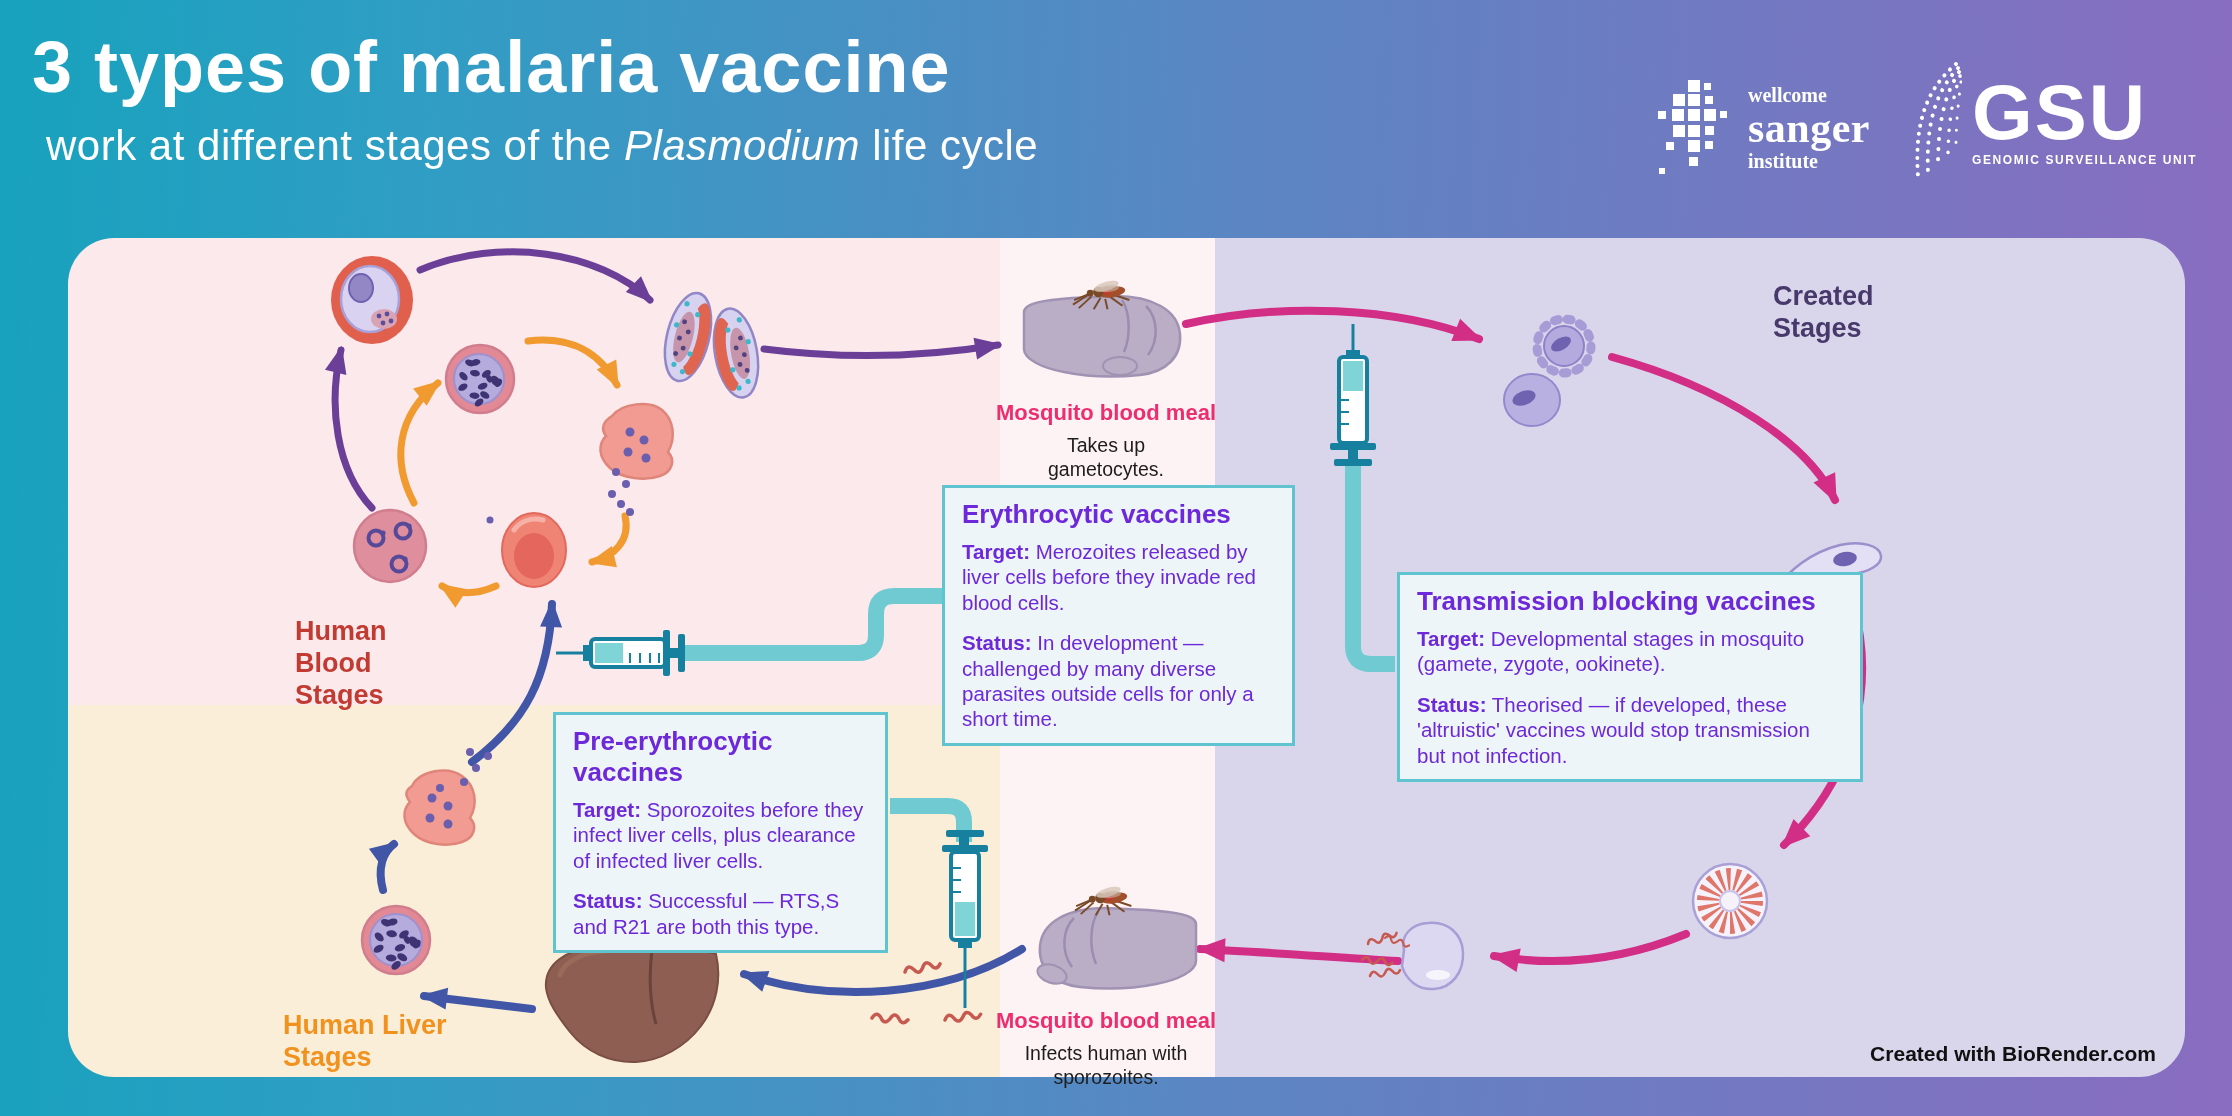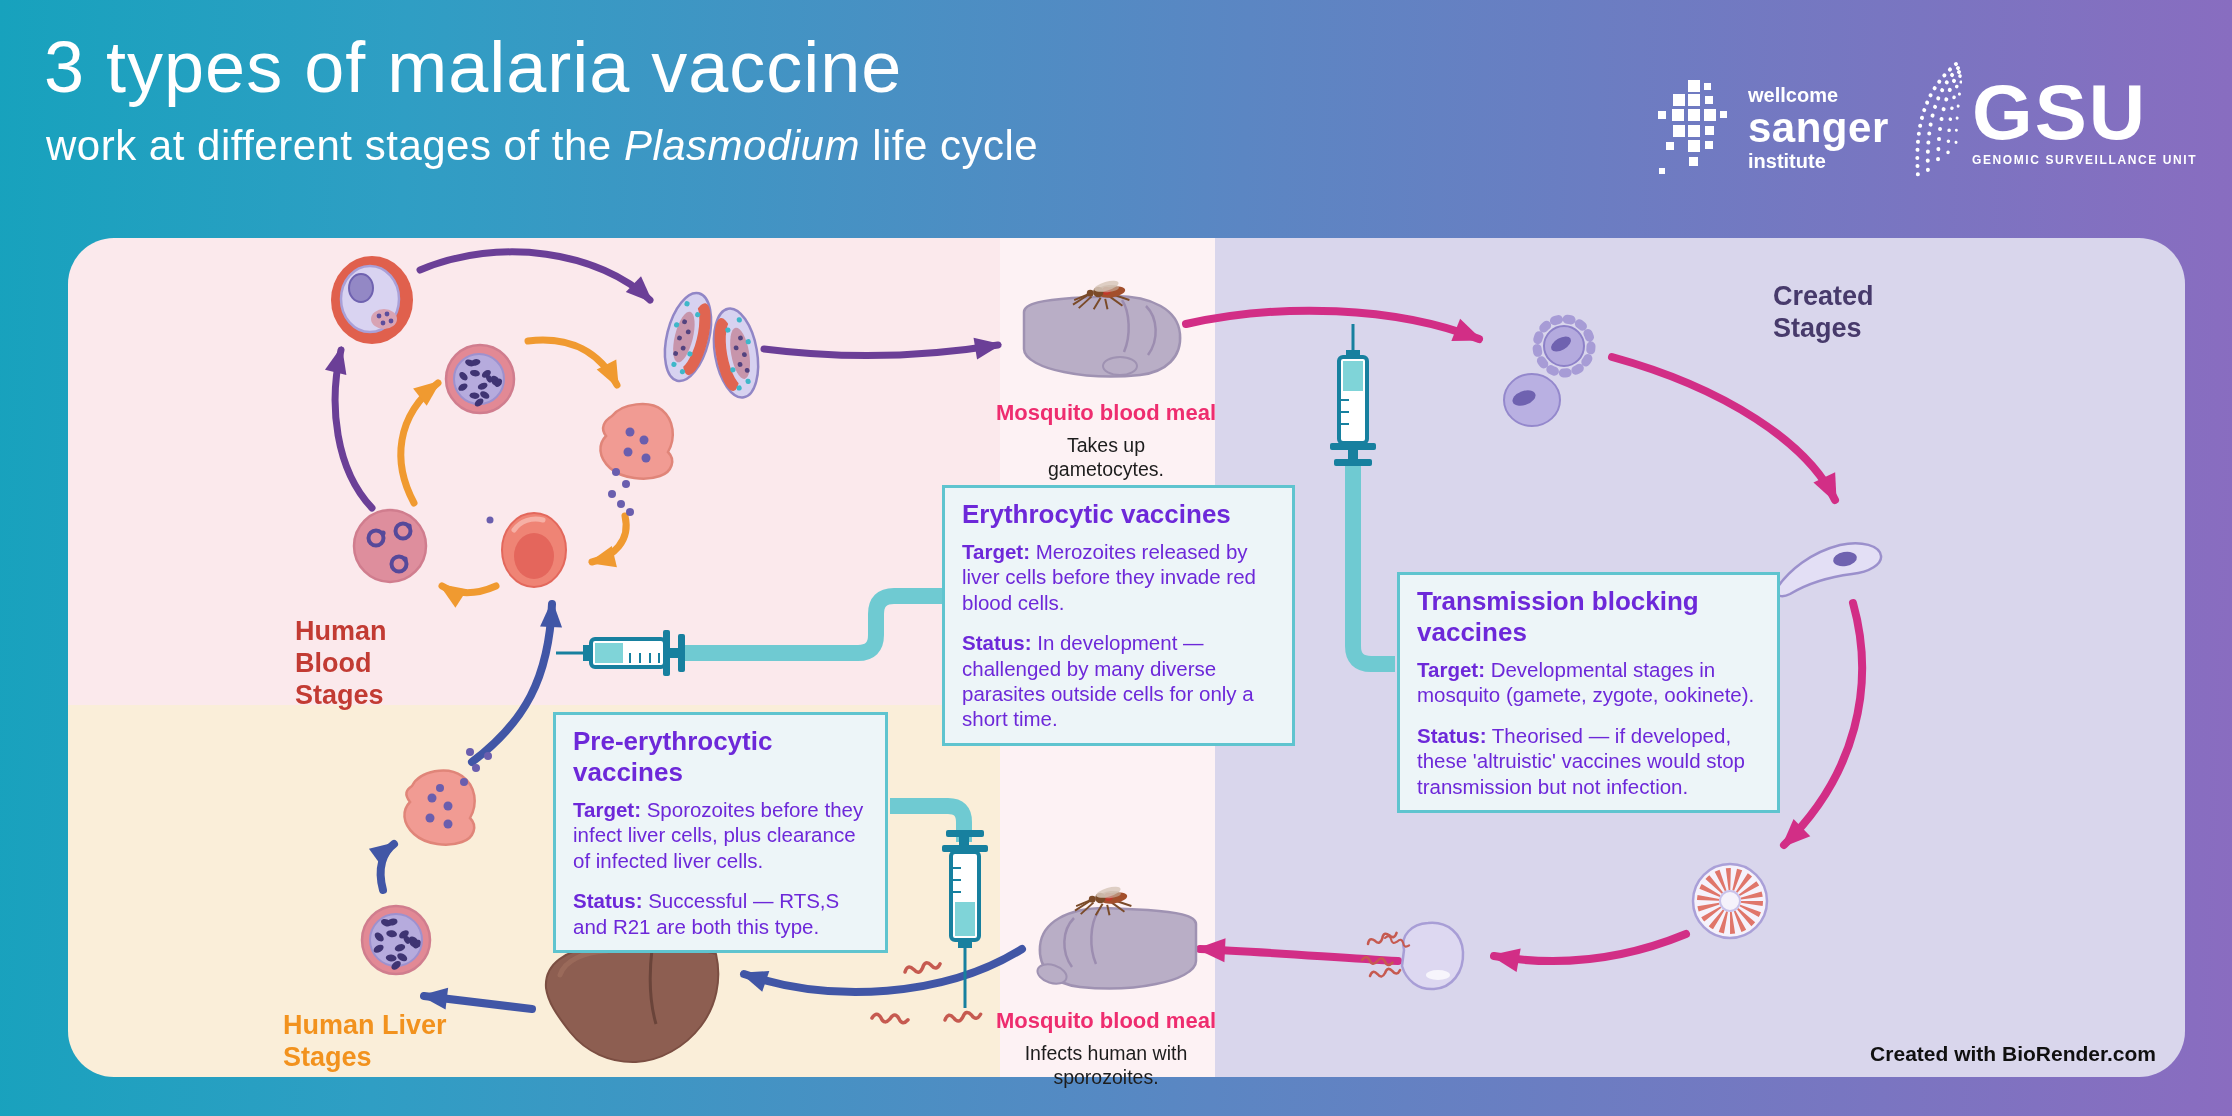--- a/index.html
+++ b/index.html
@@ -3,26 +3,26 @@
 <meta charset="utf-8">
 <style>
   html,body{margin:0;padding:0;}
   body{
     width:2232px;height:1116px;position:relative;overflow:hidden;
     font-family:"Liberation Sans", sans-serif;
     background:linear-gradient(92deg, var(--page_teal) 0%, #2f9ec4 18%, #5b86c3 55%, var(--page_purple) 100%);
   }
   .abs{position:absolute;}
   
-  .title{left:44px;top:30px;color:#fff;font-size:72px;font-weight:normal;letter-spacing:1px;line-height:1.05;}
+  .title{left:32px;top:30px;color:#fff;font-size:72px;font-weight:bold;letter-spacing:1px;line-height:1.05;}
   .subtitle{left:46px;top:122px;color:#fff;font-size:42px;font-weight:normal;letter-spacing:.5px;}
   .subtitle em{}
   .logo{color:#fff;display:flex;align-items:center;}
   .sanger{left:1658px;top:80px;}
-  .sanger-text{margin-left:14px;line-height:1;}
+  .sanger-text{margin-left:14px;line-height:1;font-family:Liberation Serif, serif;}
   .sanger-text .s1{font-size:20px;font-weight:bold;}
   .sanger-text .s2{font-size:42px;font-weight:bold;letter-spacing:.5px;margin:2px 0;}
   .sanger-text .s3{font-size:20px;font-weight:bold;}
   .gsu{left:1898px;top:60px;}
   .gsu-text{margin-left:10px;}
   .gsu-text .g1{font-size:78px;font-weight:bold;line-height:.95;letter-spacing:2px;}
   .gsu-text .g2{font-size:12px;font-weight:bold;letter-spacing:1.6px;margin-top:4px;white-space:nowrap;}
   
   .panel{left:68px;top:238px;width:2117px;height:839px;border-radius:46px;overflow:hidden;}
   .region{position:absolute;}
@@ -52,21 +52,21 @@
   .meal{text-align:center;width:228px;margin-top:24px;}
   .meal-top{left:992px;top:376px;}
   .meal-bottom{left:992px;top:984px;}
   .meal h4{margin:0;font-size:22px;font-weight:bold;color:var(--meal_label);}
   .meal p{margin:7px auto 0;font-size:19.5px;color:#1d1d1d;width:180px;line-height:1.25;}
   .vbox{background:var(--box_bg);border:3px solid var(--box_border);box-sizing:border-box;padding:11px 17px;color:#6d28d9;}
   .vbox h3{margin:0 0 9px 0;font-size:26px;font-weight:bold;}
   .vbox p{margin:0 0 15px 0;font-size:20.5px;line-height:1.24;}
   .vbox p:last-child{margin-bottom:0;}
   .box-eryth{left:942px;top:485px;width:353px;min-height:205px;}
-  .box-trans{left:1397px;top:572px;width:383px;min-height:190px;}
+  .box-trans{left:1397px;top:572px;width:466px;min-height:190px;}
   .box-pre{left:553px;top:712px;width:335px;min-height:206px;}
   .credit{right:76px;top:1042px;font-size:21px;font-weight:bold;color:#101010;}
 </style>
 </head>
 <body>
 
 <div class="abs title">3 types of malaria vaccine</div>
 <div class="abs subtitle">
   <span>work at different stages of the </span><em>Plasmodium</em><span> life cycle</span>
 </div>

